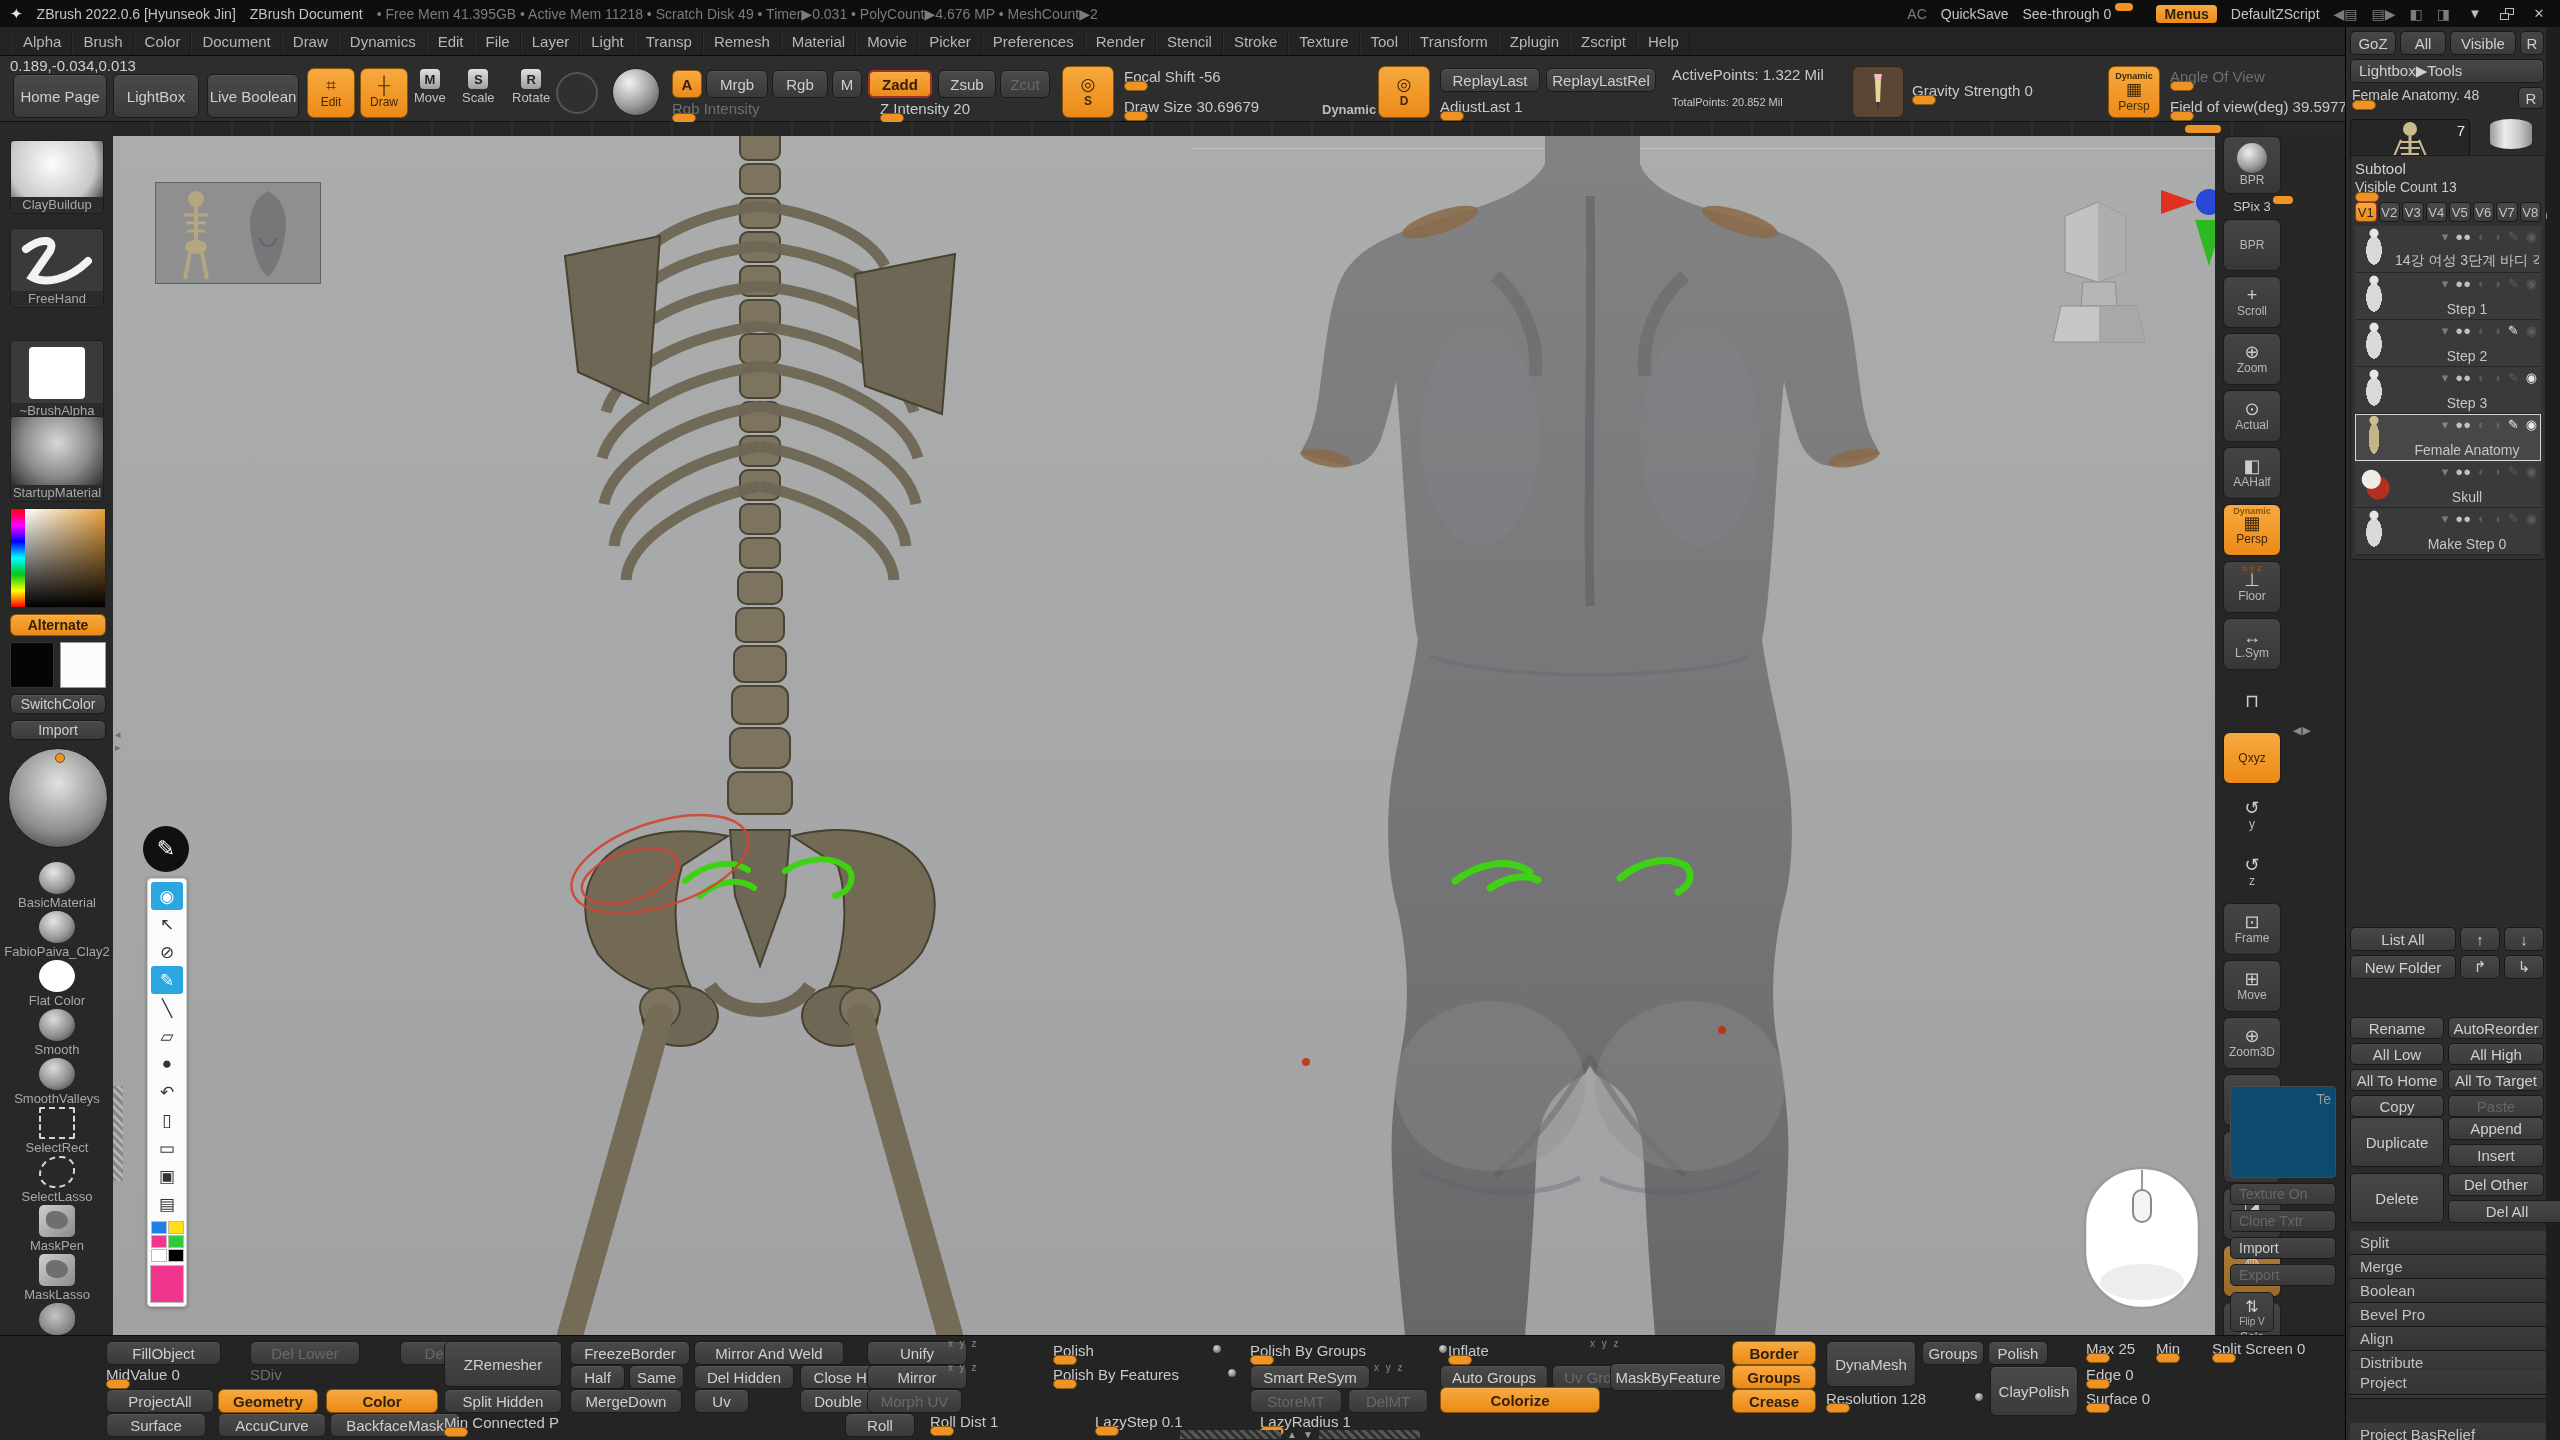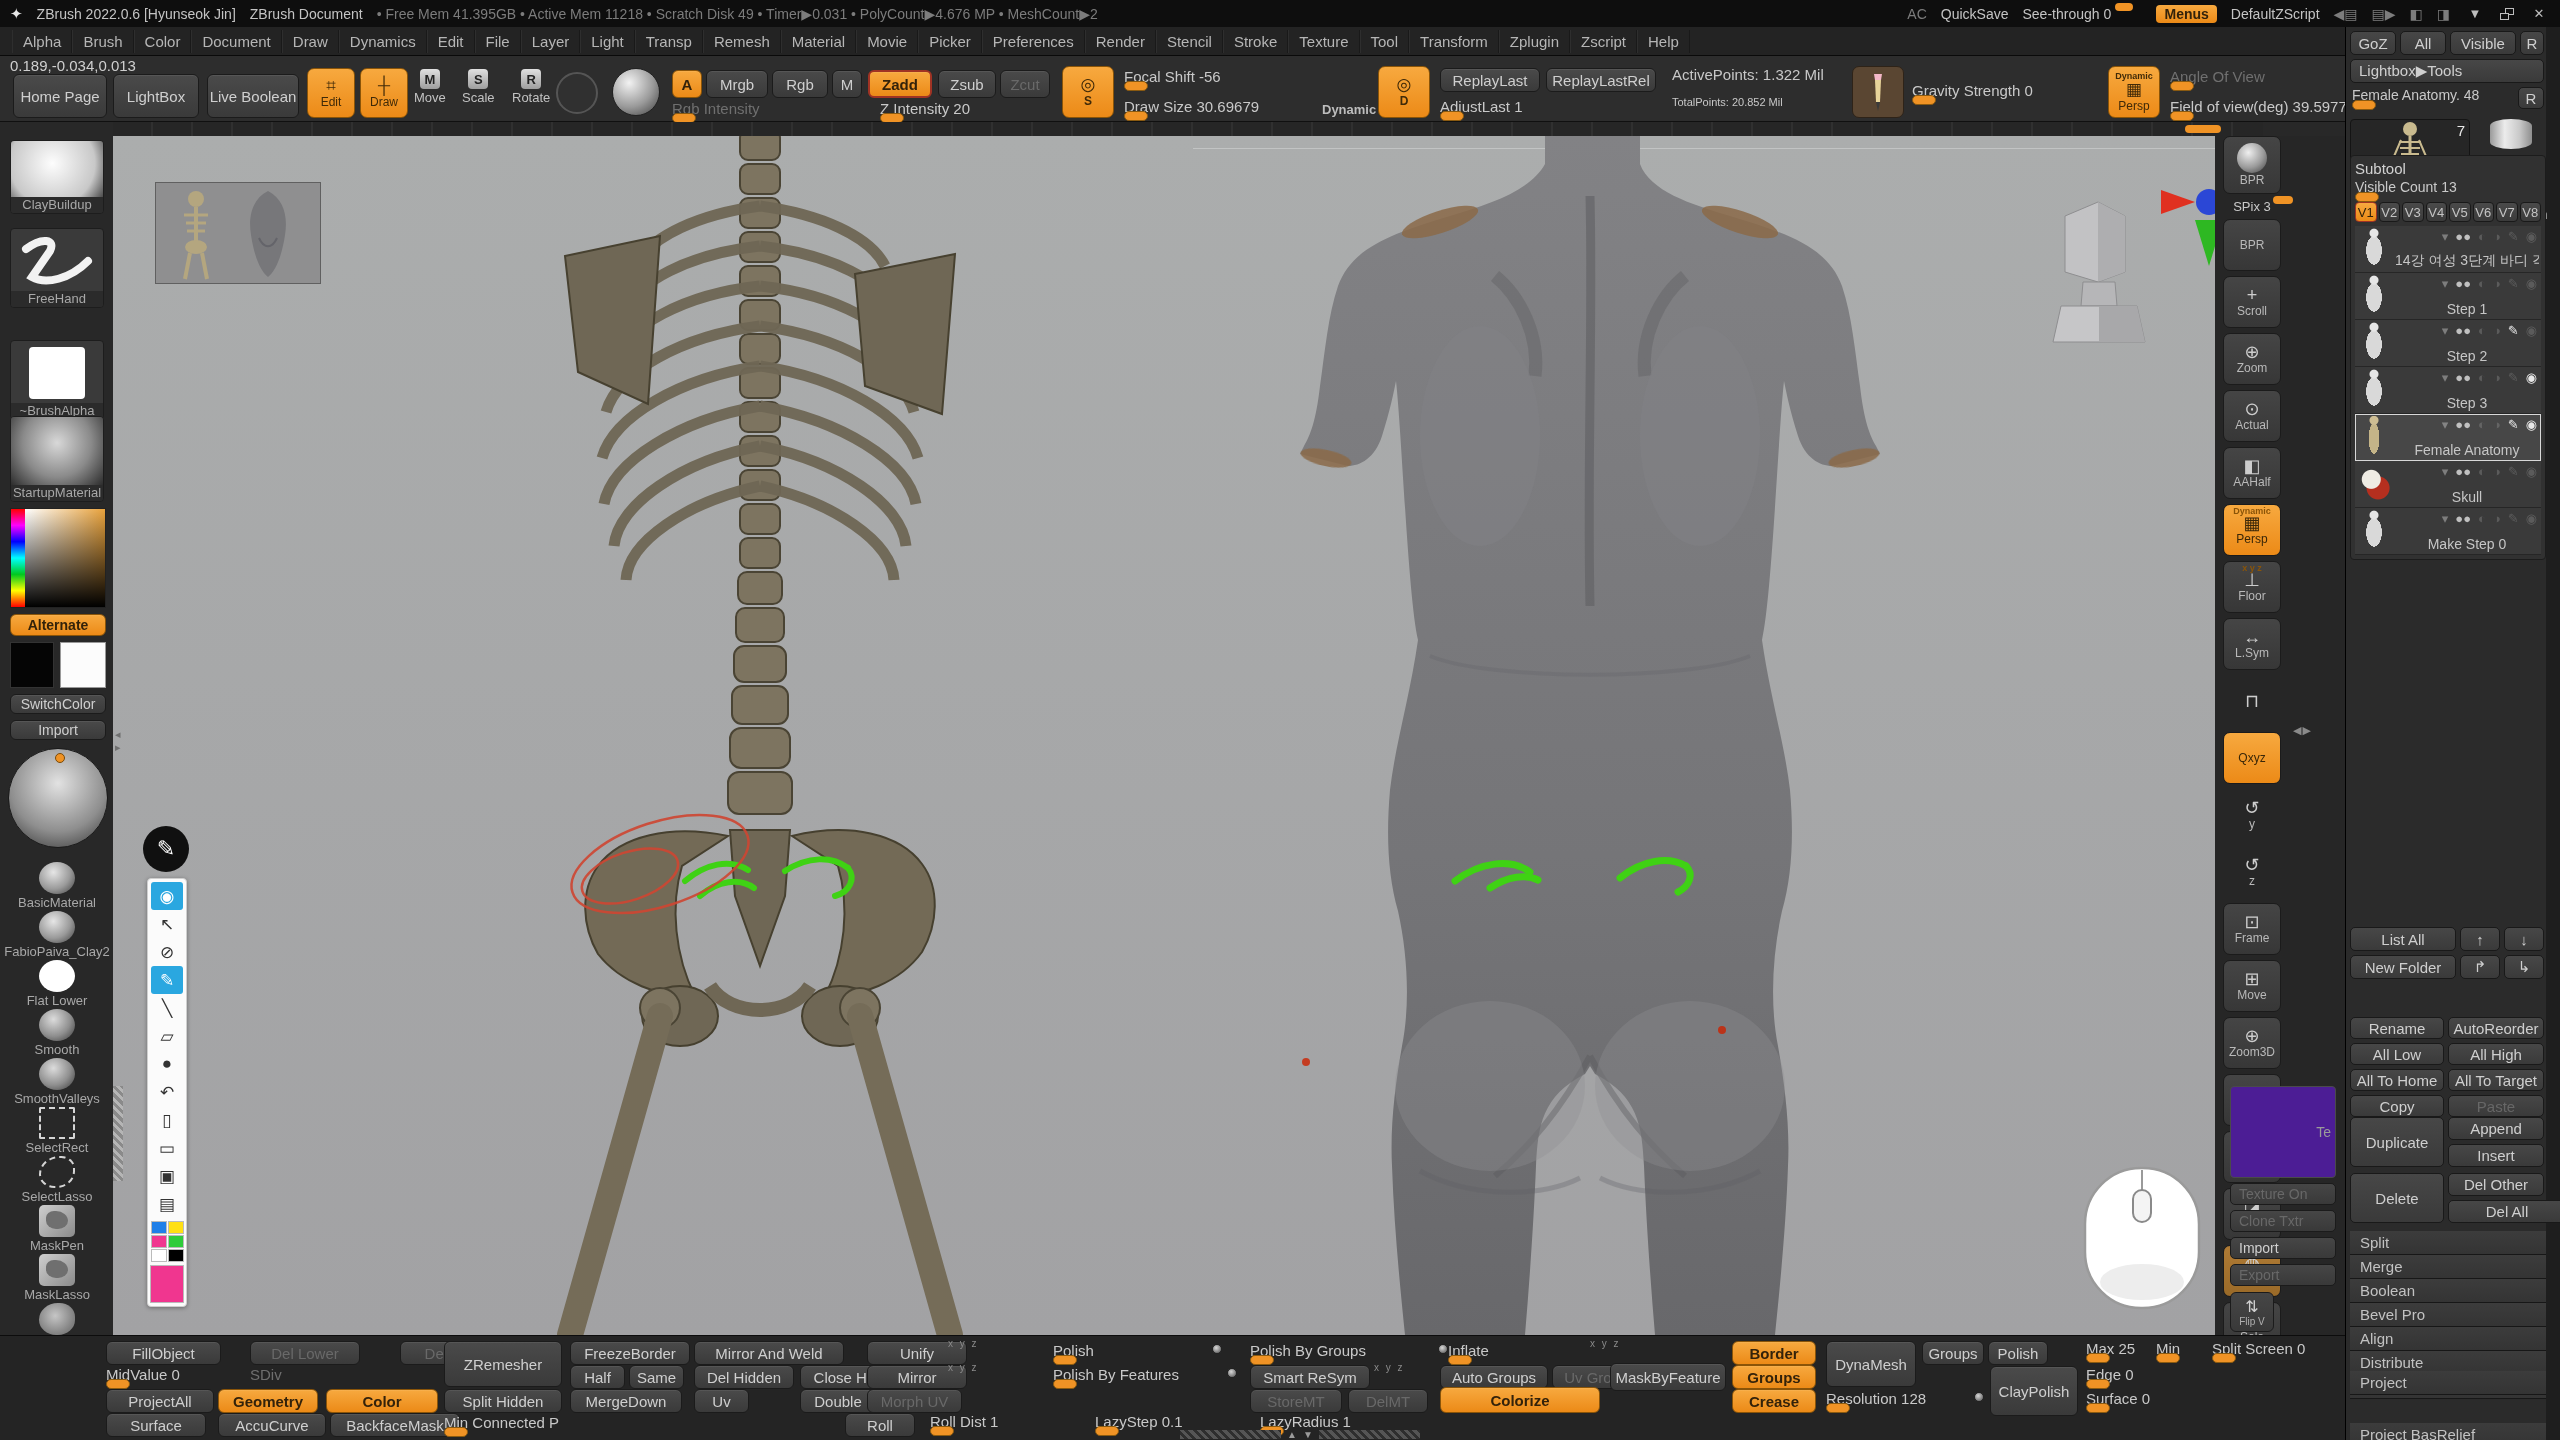--- a/index.html
+++ b/index.html
@@ -101,22 +101,22 @@
   .ric.on{background:linear-gradient(#f7a93f,#ec8a17);color:#3a2708}
   .ric.on .g{color:#3a2708}
   .ric.ghost{background:linear-gradient(#b07b35,#9a6a28)}
   .ric .bdg{position:absolute;top:1px;font-size:9px;color:#8a5408;font-weight:bold}
   .ric.plain{background:none;border:none}
   .ricsl{width:58px;font-size:13px;color:#c9c9c9;text-align:center}
   .ricsl .tr{position:relative;height:3px;background:#141414;margin-top:2px;border-radius:2px}
   .ricsl .tr i{position:absolute;left:2px;top:-3px;width:20px;height:8px;background:#f09325;border-radius:4px}
   
   #texpanel{position:absolute;left:15px;top:950px;width:113px}
-  #texpanel .slot{width:106px;height:92px;background:#4c1d95;border:1px solid #4a4a4a;border-radius:4px;
-                  color:#9a9a9a;font-size:14px;display:flex;align-items:center;justify-content:flex-end;padding:4px}
+  #texpanel .slot{width:106px;height:92px;background:#0c4a6e;border:1px solid #4a4a4a;border-radius:4px;
+                  color:#9a9a9a;font-size:14px;display:flex;align-items:flex-start;justify-content:flex-end;padding:4px}
   #texpanel .tb{position:relative;margin-top:5px;width:106px;height:22px;border-radius:5px;
       background:linear-gradient(#464646,#393939);border:1px solid #1b1b1b;color:#cfcfcf;font-size:14px;
       display:flex;align-items:center;padding:0 8px}
   #texpanel .tb.dim{color:#686868}
   .flipv{margin-top:6px;width:44px;height:40px;border-radius:6px;background:linear-gradient(#464646,#393939);
          border:1px solid #1b1b1b;display:flex;flex-direction:column;align-items:center;justify-content:center;
          font-size:10px;color:#b0b0b0}
   .flipv .g{font-size:16px;color:#d0d0d0}
   
   #righttray{left:2345px;top:27px;width:215px;height:1413px;background:#2b2b2b;border-left:1px solid #000}
@@ -361,21 +361,21 @@
         <span class="cap">BasicMaterial</span>
       </div>
 
       <div class="matitem" data-name="material-item-1" data-mi="1">
         <span class="mat-ic sphere" data-name="material-icon"></span>
         <span class="cap">FabioPaiva_Clay2</span>
       </div>
 
       <div class="matitem" data-name="material-item-2" data-mi="2">
         <span class="mat-ic flat" data-name="material-icon"></span>
-        <span class="cap">Flat Lower</span>
+        <span class="cap">Flat Color</span>
       </div>
 
       <div class="matitem" data-name="material-item-3" data-mi="3">
         <span class="mat-ic spheret" data-name="material-icon"></span>
         <span class="cap">Smooth</span>
       </div>
 
       <div class="matitem" data-name="material-item-4" data-mi="4">
         <span class="mat-ic spheret" data-name="material-icon"></span>
         <span class="cap">SmoothValleys</span>

